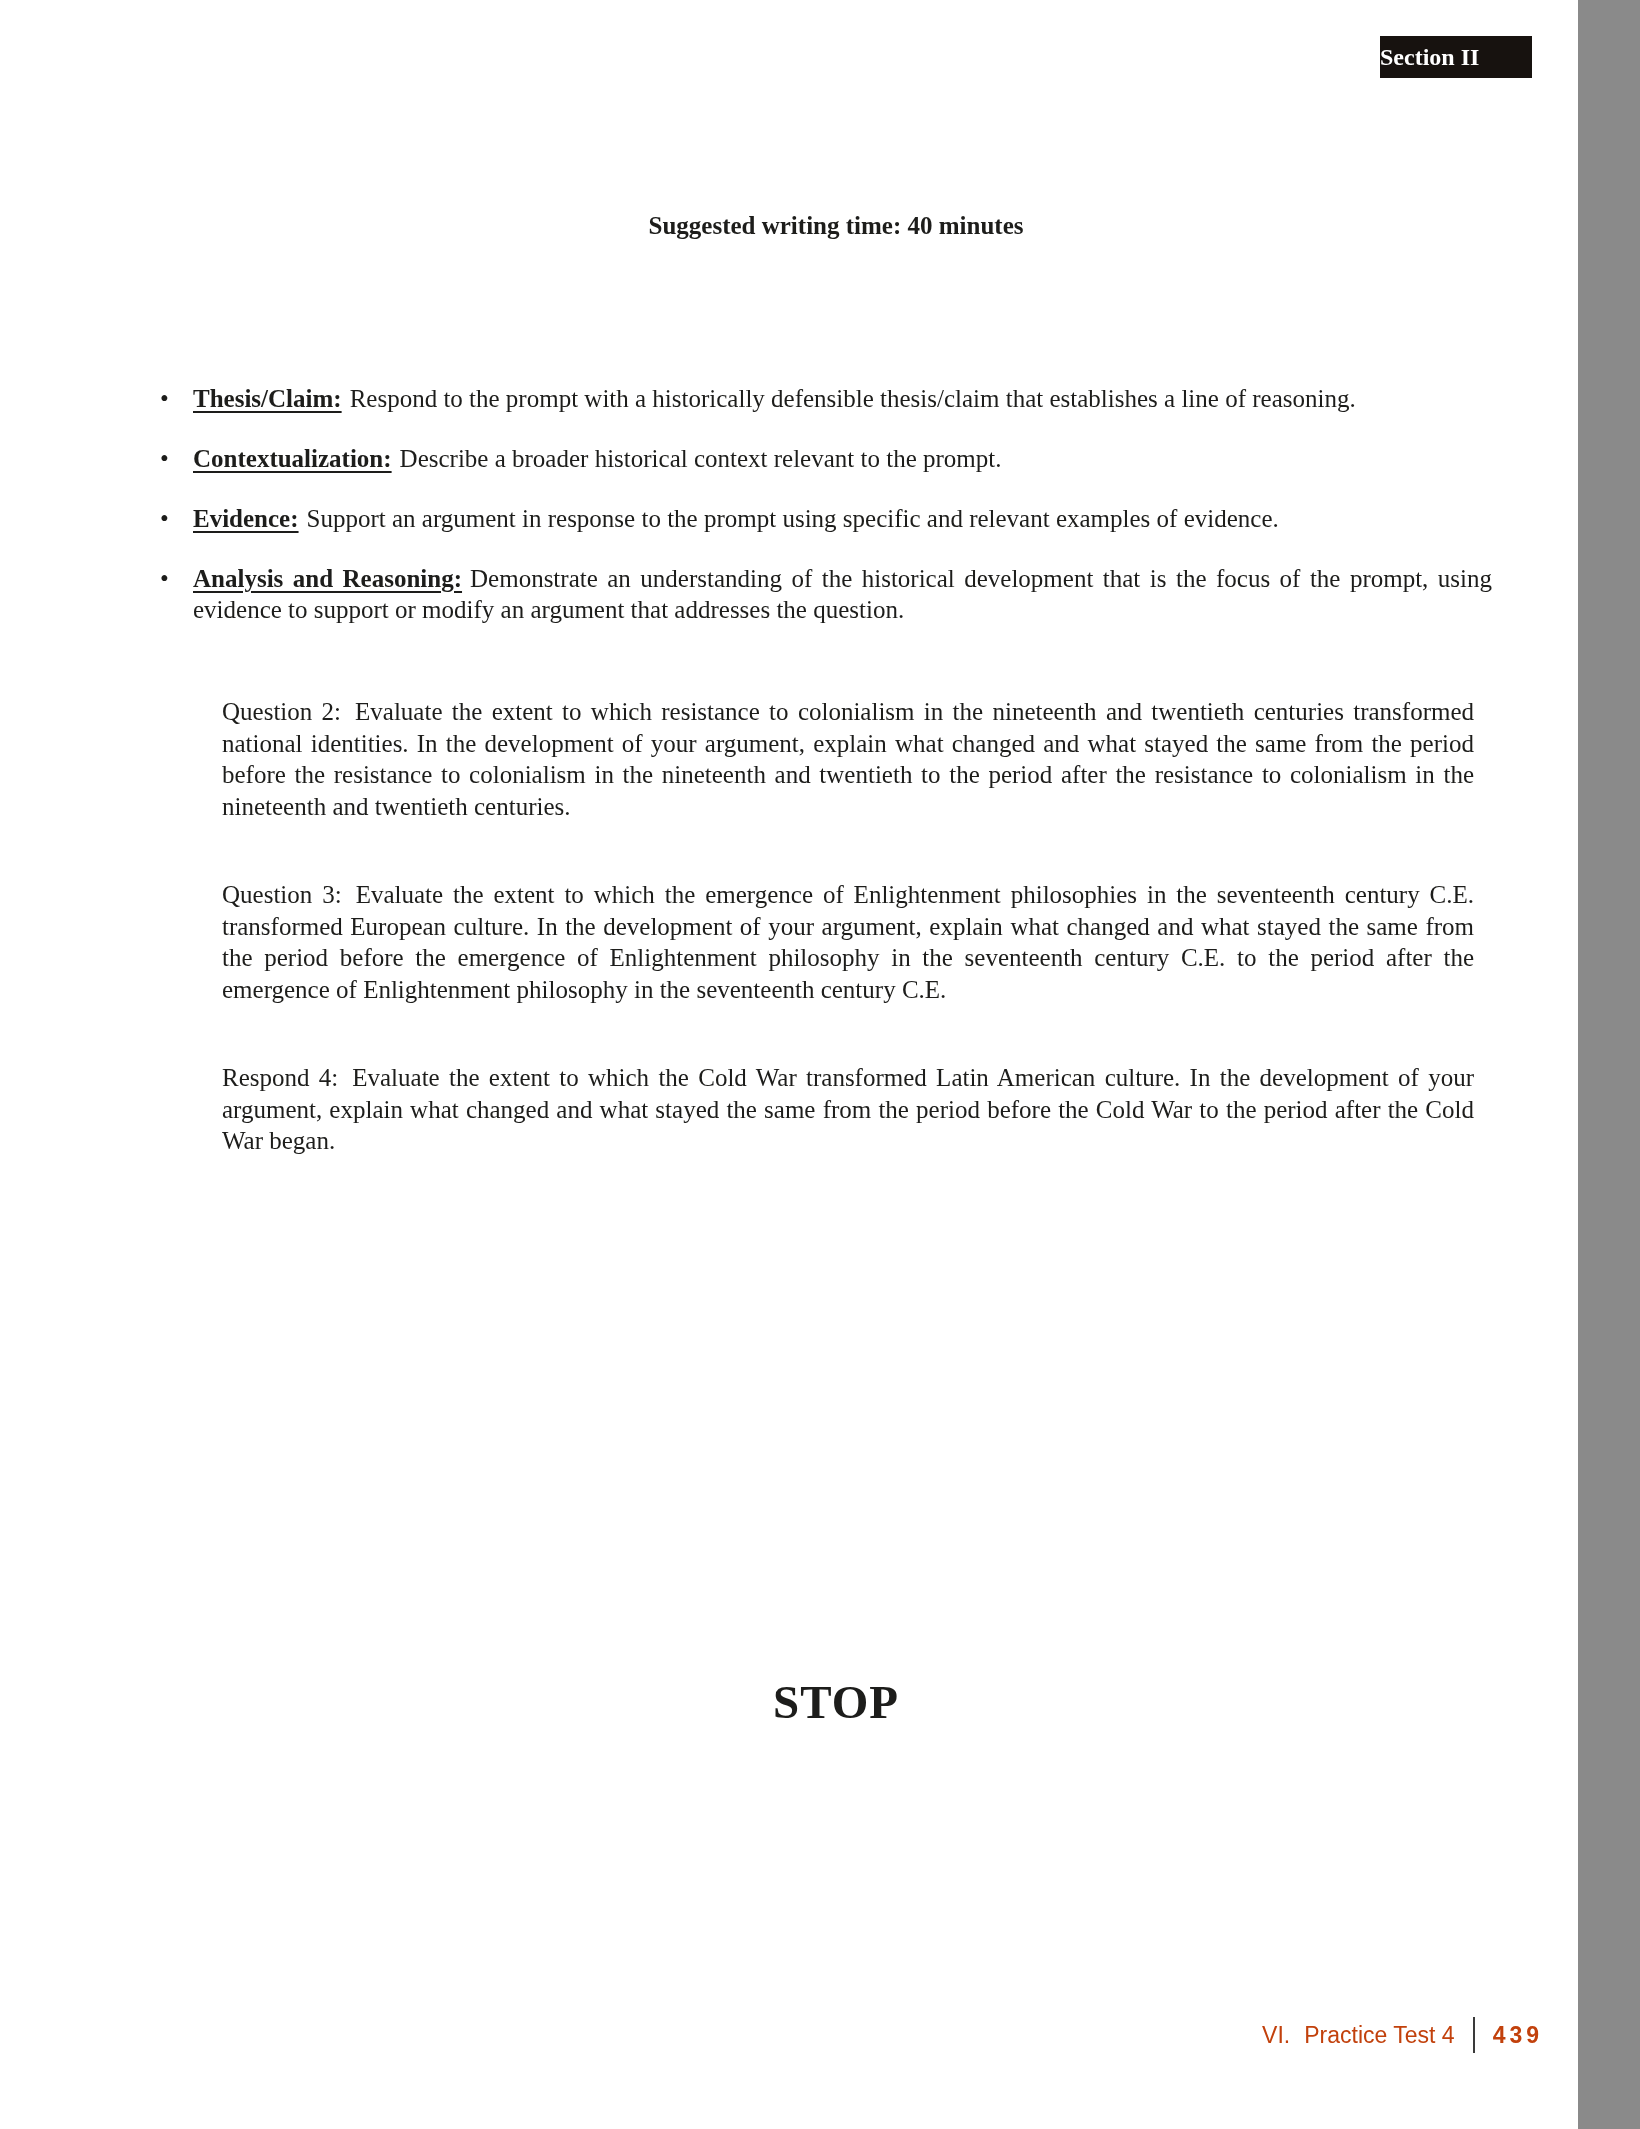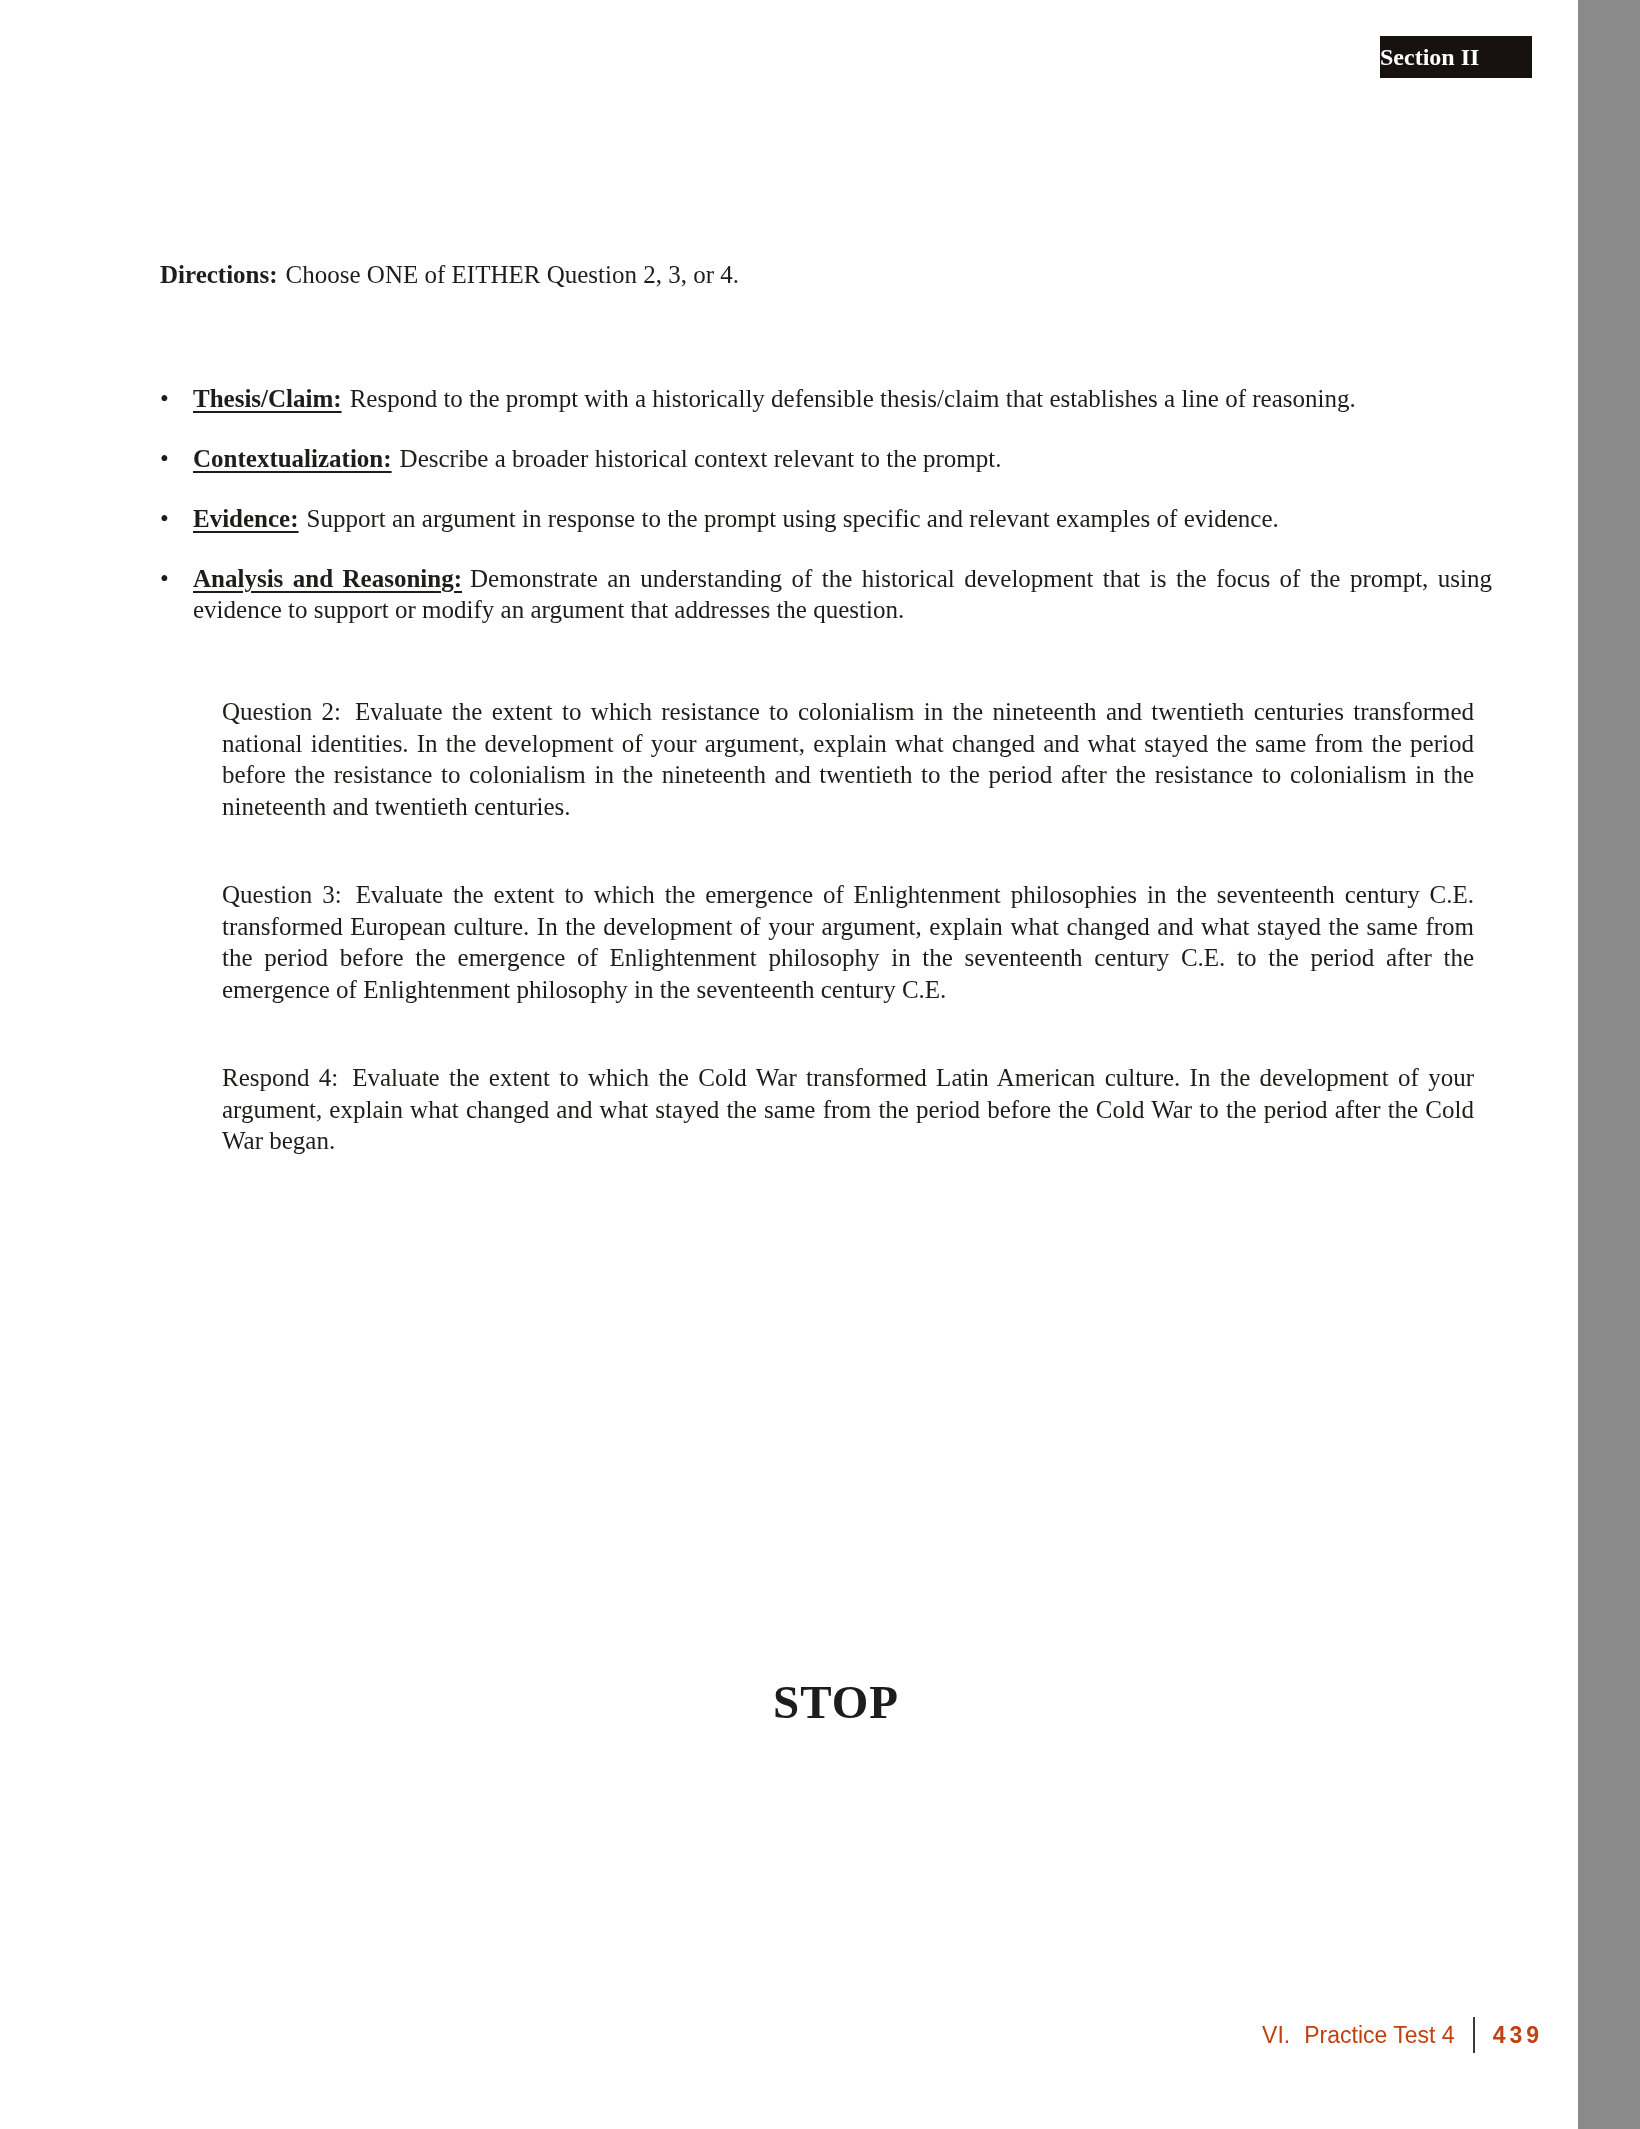--- a/index.html
+++ b/index.html
@@ -147,24 +147,22 @@
 
 <div class="page">
 
   <div class="gray-strip"></div>
 
   <div class="badge">
     <span>Section II</span>
   </div>
 
 
-
-  <p class="para directions">
-    <span class="lead">Directions:</span><span>Choose ONE of EITHER Question 2, 3, or 4.</span>
-  </p>
+  <div class="subtitle">Suggested writing time: 40 minutes</div>
+
 
 
   <ul class="bullets">
     <li>
       <span class="marker">•</span><span class="blabel">Thesis/Claim:</span><span>Respond to the prompt with a historically defensible thesis/claim that establishes a line of reasoning.</span>
     </li>
     <li>
       <span class="marker">•</span><span class="blabel">Contextualization:</span><span>Describe a broader historical context relevant to the prompt.</span>
     </li>
     <li>

